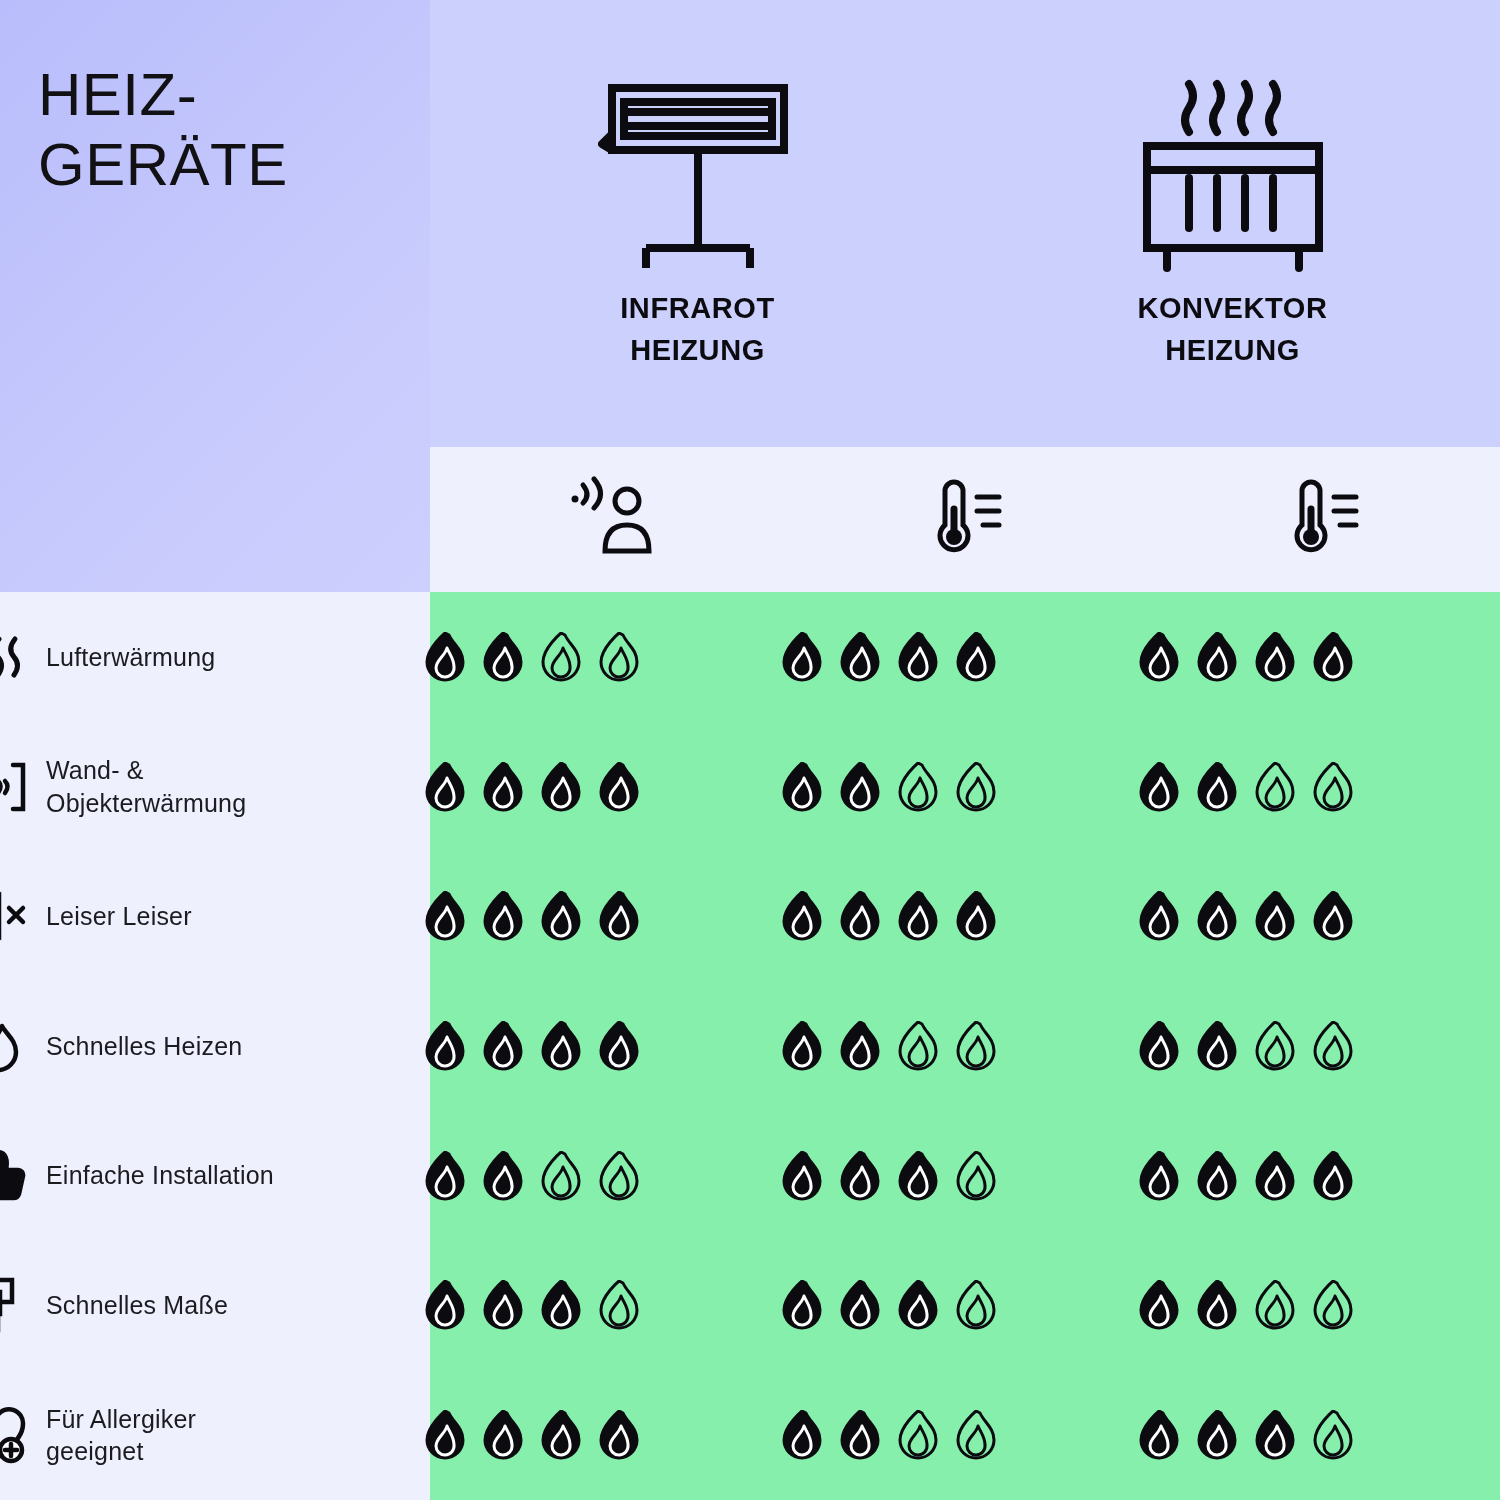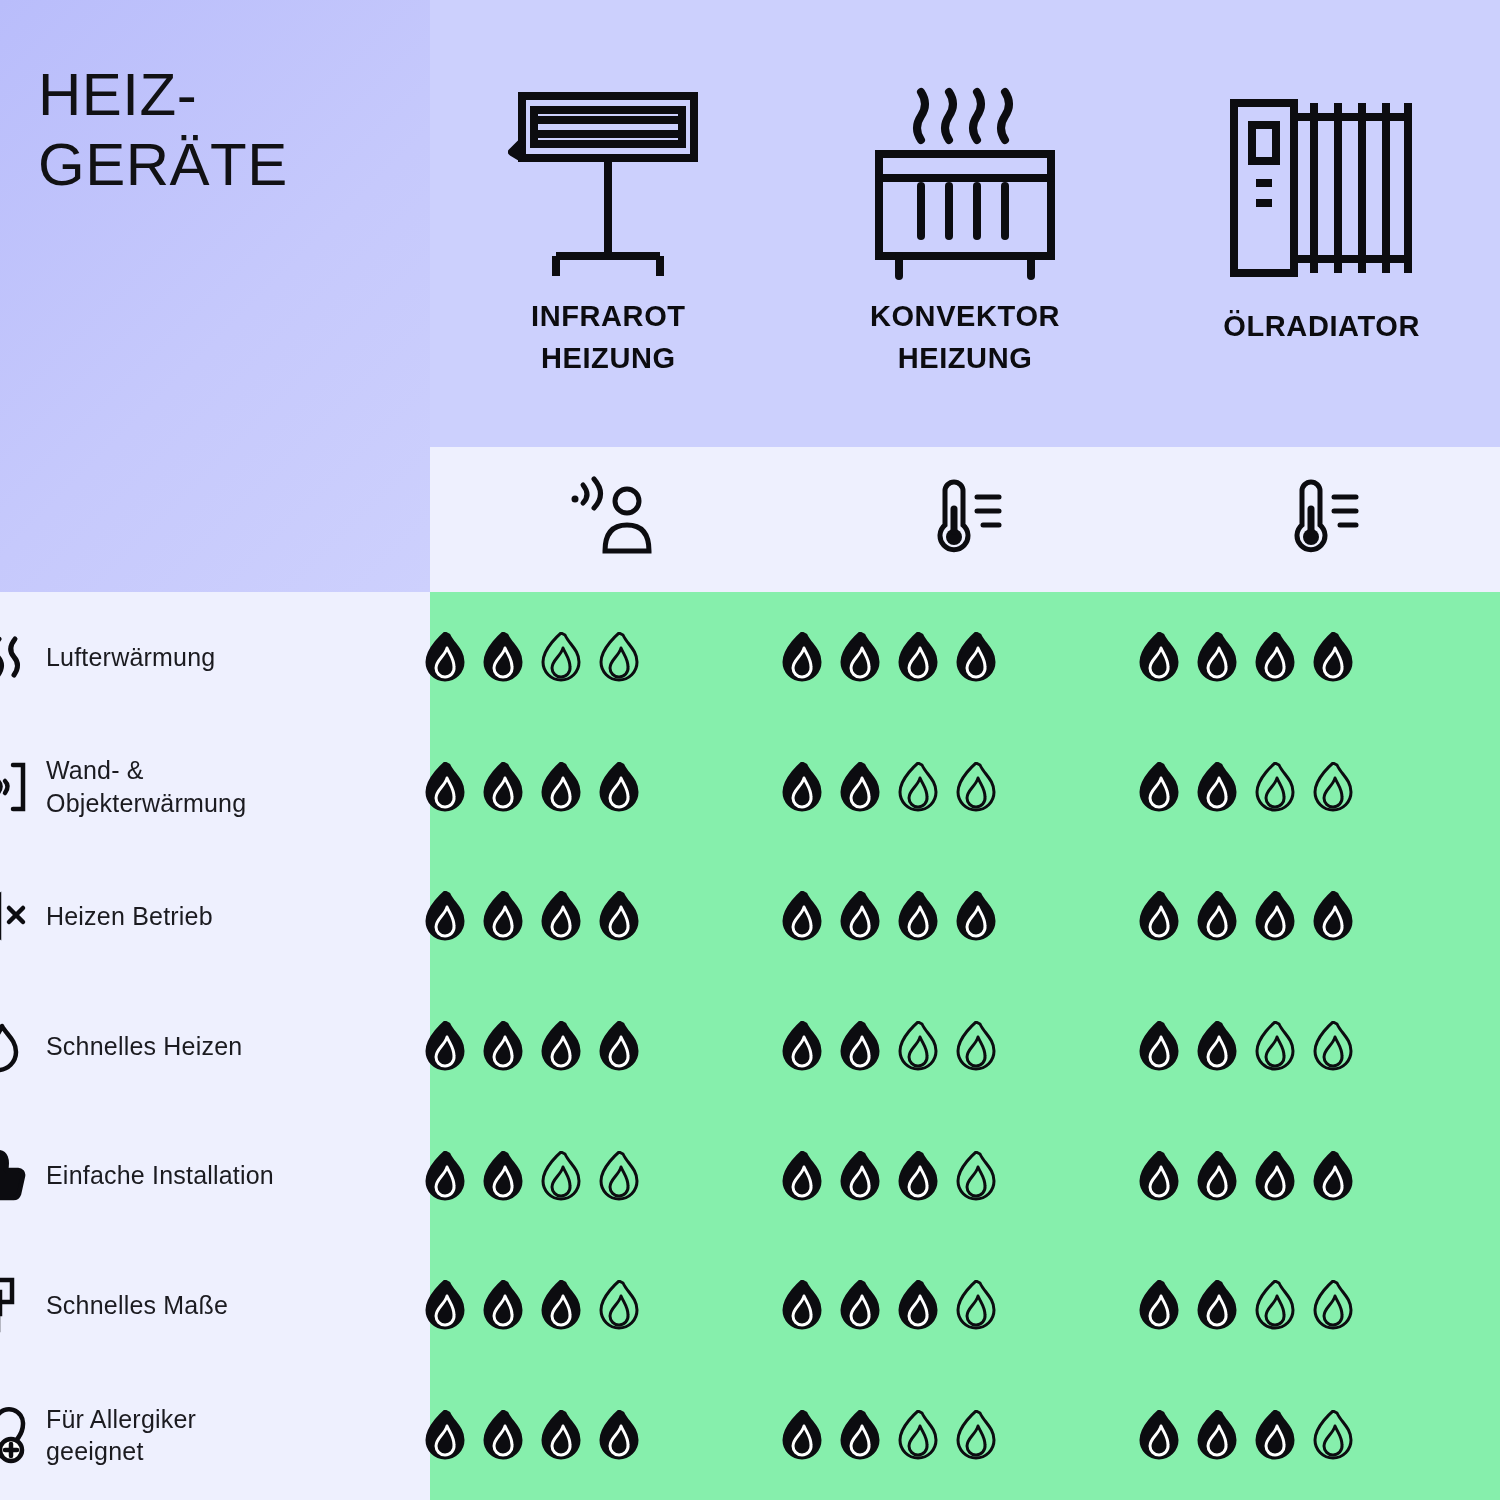--- a/index.html
+++ b/index.html
@@ -55,21 +55,21 @@
     font-size: 60px;
     line-height: 1.17;
     letter-spacing: 0.5px;
     color: #111114;
     font-weight: 400;
   }
 
   
   .cols {
     position: absolute;
-    left: 430px; top: 8px;
+    left: 430px; top: 0;
     width: 1070px; height: 367px;
     display: flex;
   }
   .col {
     flex: 1 1 0;
     display: flex;
     flex-direction: column;
     align-items: center;
     justify-content: flex-start;
     padding-top: 78px;
@@ -207,38 +207,20 @@
           <line x1="112" y1="100" x2="112" y2="150"></line>
           <line x1="140" y1="100" x2="140" y2="150"></line>
           <line x1="34" y1="170" x2="34" y2="190"></line>
           <line x1="166" y1="170" x2="166" y2="190"></line>
         </svg>
       </div>
       <div class="col-title">KONVEKTOR
 HEIZUNG</div>
     </div>
 
-    <div class="col">
-      <div class="col-icon">
-        <svg width="200" height="205" viewBox="0 0 200 205" fill="none" stroke="#0c0c10" stroke-width="8">
-          <rect x="12" y="12" width="60" height="170"></rect>
-          <rect x="30" y="34" width="24" height="36"></rect>
-          <line x1="34" y1="92" x2="50" y2="92"></line>
-          <line x1="34" y1="112" x2="50" y2="112"></line>
-          <line x1="72" y1="26" x2="186" y2="26"></line>
-          <line x1="72" y1="168" x2="186" y2="168"></line>
-          <line x1="92" y1="12" x2="92" y2="182"></line>
-          <line x1="116" y1="12" x2="116" y2="182"></line>
-          <line x1="140" y1="12" x2="140" y2="182"></line>
-          <line x1="164" y1="12" x2="164" y2="182"></line>
-          <line x1="186" y1="12" x2="186" y2="182"></line>
-        </svg>
-      </div>
-      <div class="col-title">ÖLRADIATOR</div>
-    </div>
   </div>
 
   <div class="subcols">
     <div class="subcol">
       <span>
         <svg width="110" height="86" viewBox="0 0 110 86" fill="none" stroke="#0c0c10" stroke-width="5" stroke-linecap="round">
           <circle cx="22" cy="24" r="3.5" fill="#0c0c10" stroke="none"></circle>
           <path d="M30 28 q8 -8 0 -18"></path>
           <path d="M41 33 q13 -14 0 -29"></path>
           <circle cx="74" cy="26" r="12"></circle>
@@ -417,21 +399,21 @@
 
     <div class="row">
       <div class="feature">
         <div class="feature-icon">
           <svg width="62" height="52" viewBox="0 0 62 52" fill="none" stroke="#0c0c10" stroke-width="4.5" stroke-linecap="round">
             <path d="M6 18 H16 L32 6 V46 L16 34 H6 Z" fill="#0c0c10"></path>
             <line x1="42" y1="18" x2="56" y2="32"></line>
             <line x1="56" y1="18" x2="42" y2="32"></line>
           </svg>
         </div>
-        <div class="feature-label">Heizen Betrieb</div>
+        <div class="feature-label">Leiser Leiser</div>
       </div>
       <div class="ratings">
         <div class="rating-cell">
             <svg class="flame" viewBox="0 0 44 50">
               <path d="M22 1 C22 1 4 16 4 30 a18 18 0 0 0 36 0 C40 18 30 12 26 3 Z" fill="#0c0c10" stroke="#0c0c10" stroke-width="3" stroke-linejoin="round"></path>
               <path d="M22 45 a9 9 0 0 1 -9 -9 c0 -8 9 -12 11 -20 c3 7 7 11 7 19 a9 9 0 0 1 -9 10 Z" fill="none" stroke="#ffffff" stroke-width="3" stroke-linejoin="round"></path>
             </svg>
             <svg class="flame" viewBox="0 0 44 50">
               <path d="M22 1 C22 1 4 16 4 30 a18 18 0 0 0 36 0 C40 18 30 12 26 3 Z" fill="#0c0c10" stroke="#0c0c10" stroke-width="3" stroke-linejoin="round"></path>
               <path d="M22 45 a9 9 0 0 1 -9 -9 c0 -8 9 -12 11 -20 c3 7 7 11 7 19 a9 9 0 0 1 -9 10 Z" fill="none" stroke="#ffffff" stroke-width="3" stroke-linejoin="round"></path>

